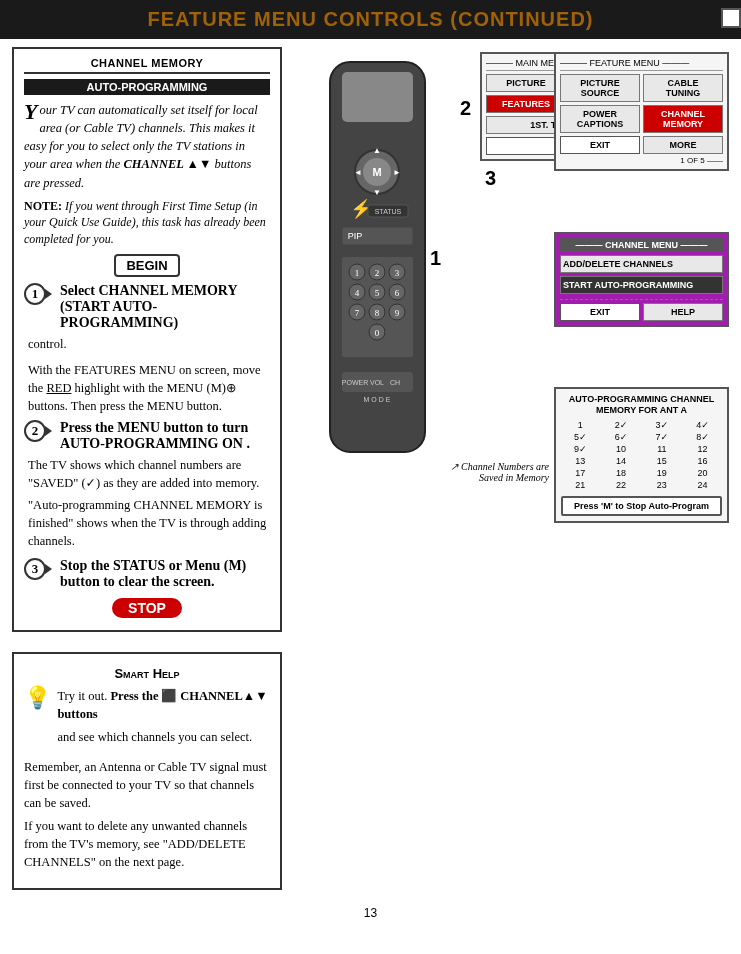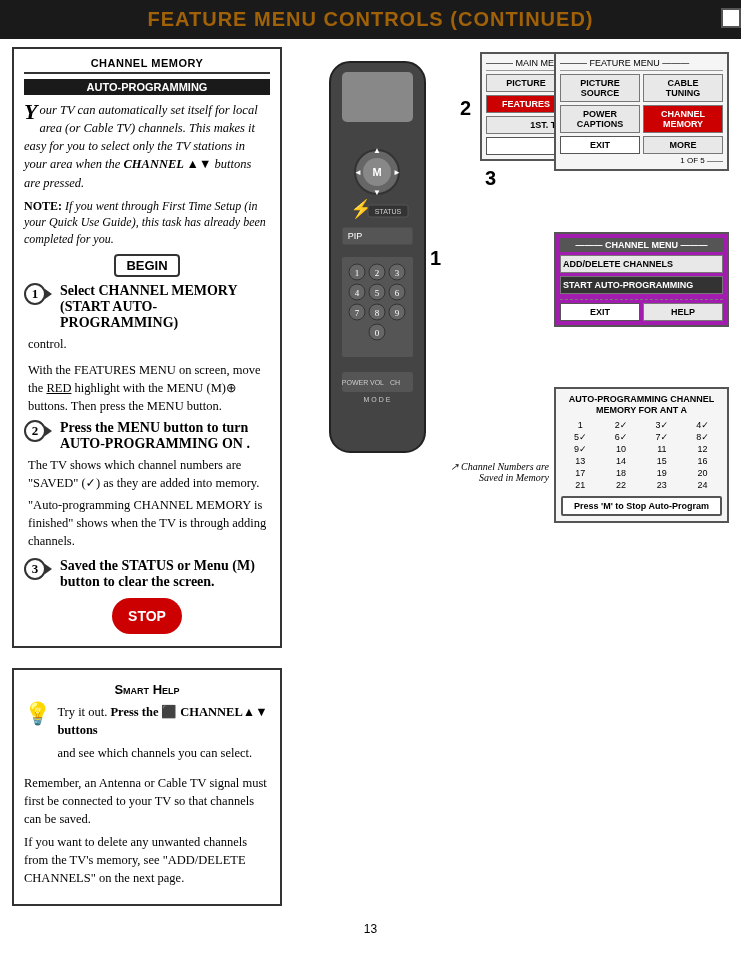--- a/index.html
+++ b/index.html
@@ -159,21 +159,21 @@
     .step-body p { margin-bottom: 4px; }
     .underline { text-decoration: underline; }
 
     .stop-btn {
       display: block;
       width: fit-content;
       margin: 4px auto;
       background: #c00;
       color: #fff;
       border-radius: 50px;
-      padding: 10px 16px;
+      padding: 2px 16px;
       font-size: 14px;
       font-weight: bold;
       font-family: Arial, sans-serif;
     }
 
     
     .smart-help-box {
       border: 2px solid #333;
       padding: 12px 10px;
       margin-top: 20px;
@@ -436,21 +436,21 @@
           <div class="step-body">
             <p>The TV shows which channel numbers are "SAVED" (✓) as they are added into memory.</p>
             <p>"Auto-programming CHANNEL MEMORY is finished" shows when the TV is through adding channels.</p>
           </div>
         </div>
 
         <div class="step">
           <div class="step-header">
             <div class="step-number">3</div>
             <div class="step-title">
-              <strong>Saved the STATUS or Menu (M)</strong> button to clear the screen.
+              <strong>Stop the STATUS or Menu (M)</strong> button to clear the screen.
             </div>
           </div>
         </div>
 
         <div class="stop-btn">STOP</div>
       </div>
 
       <div class="smart-help-box">
         <div class="smart-help-title">Smart Help</div>
         <div class="smart-help-row">

